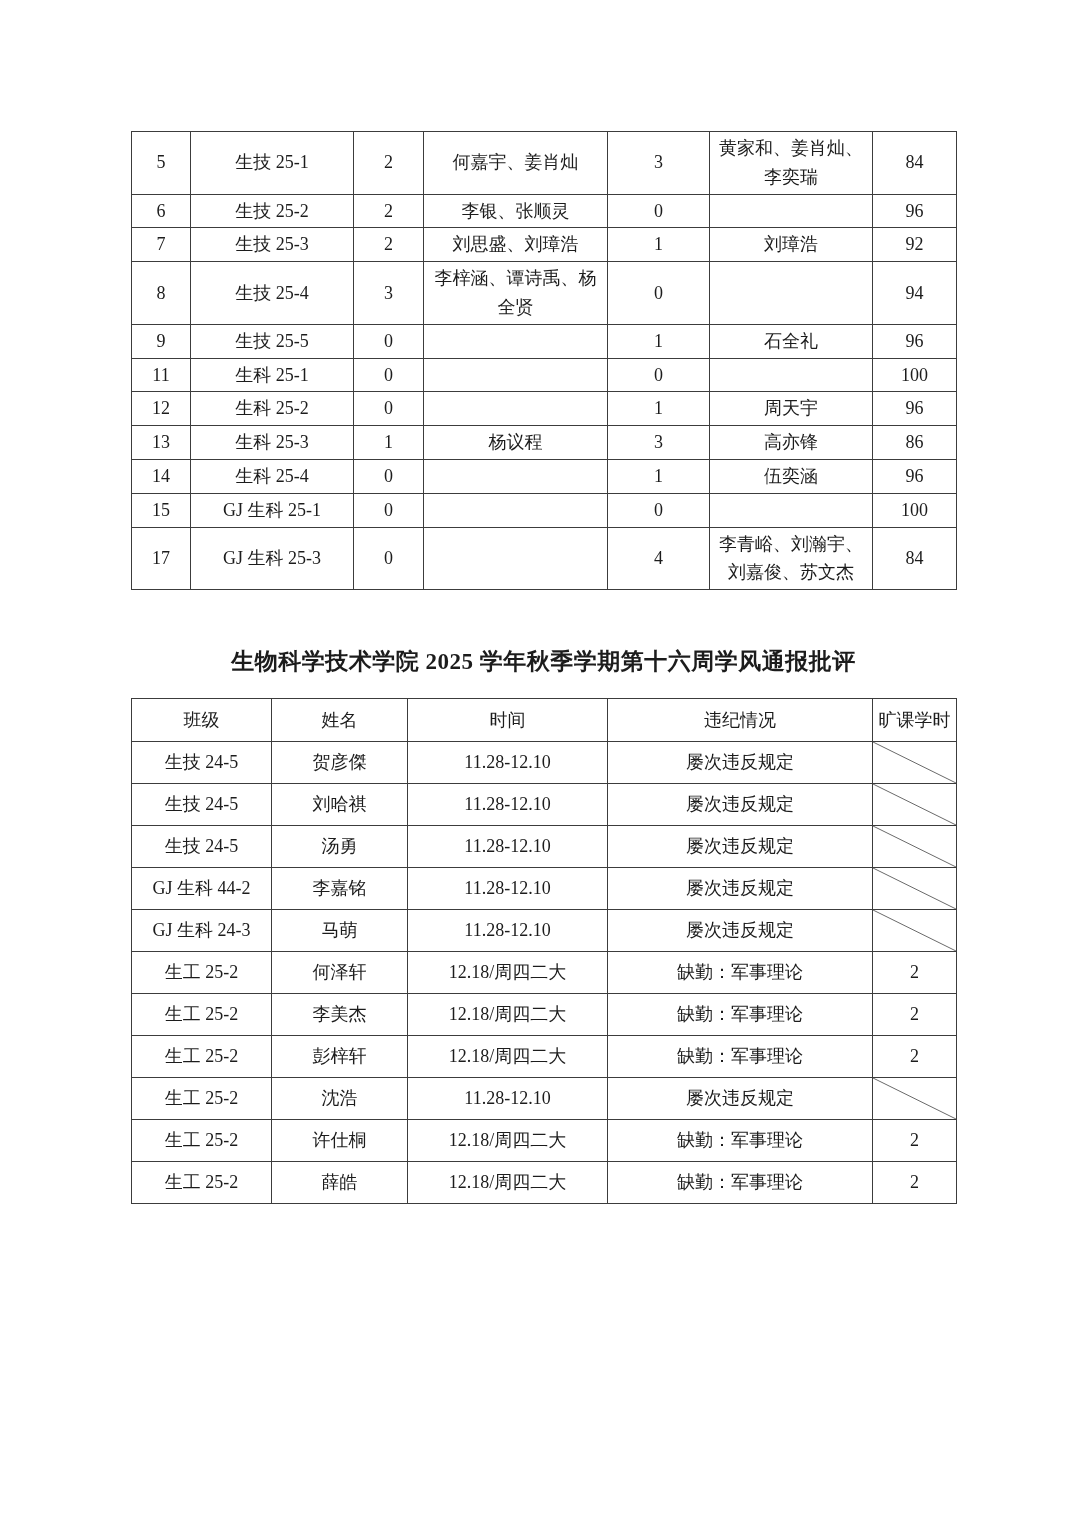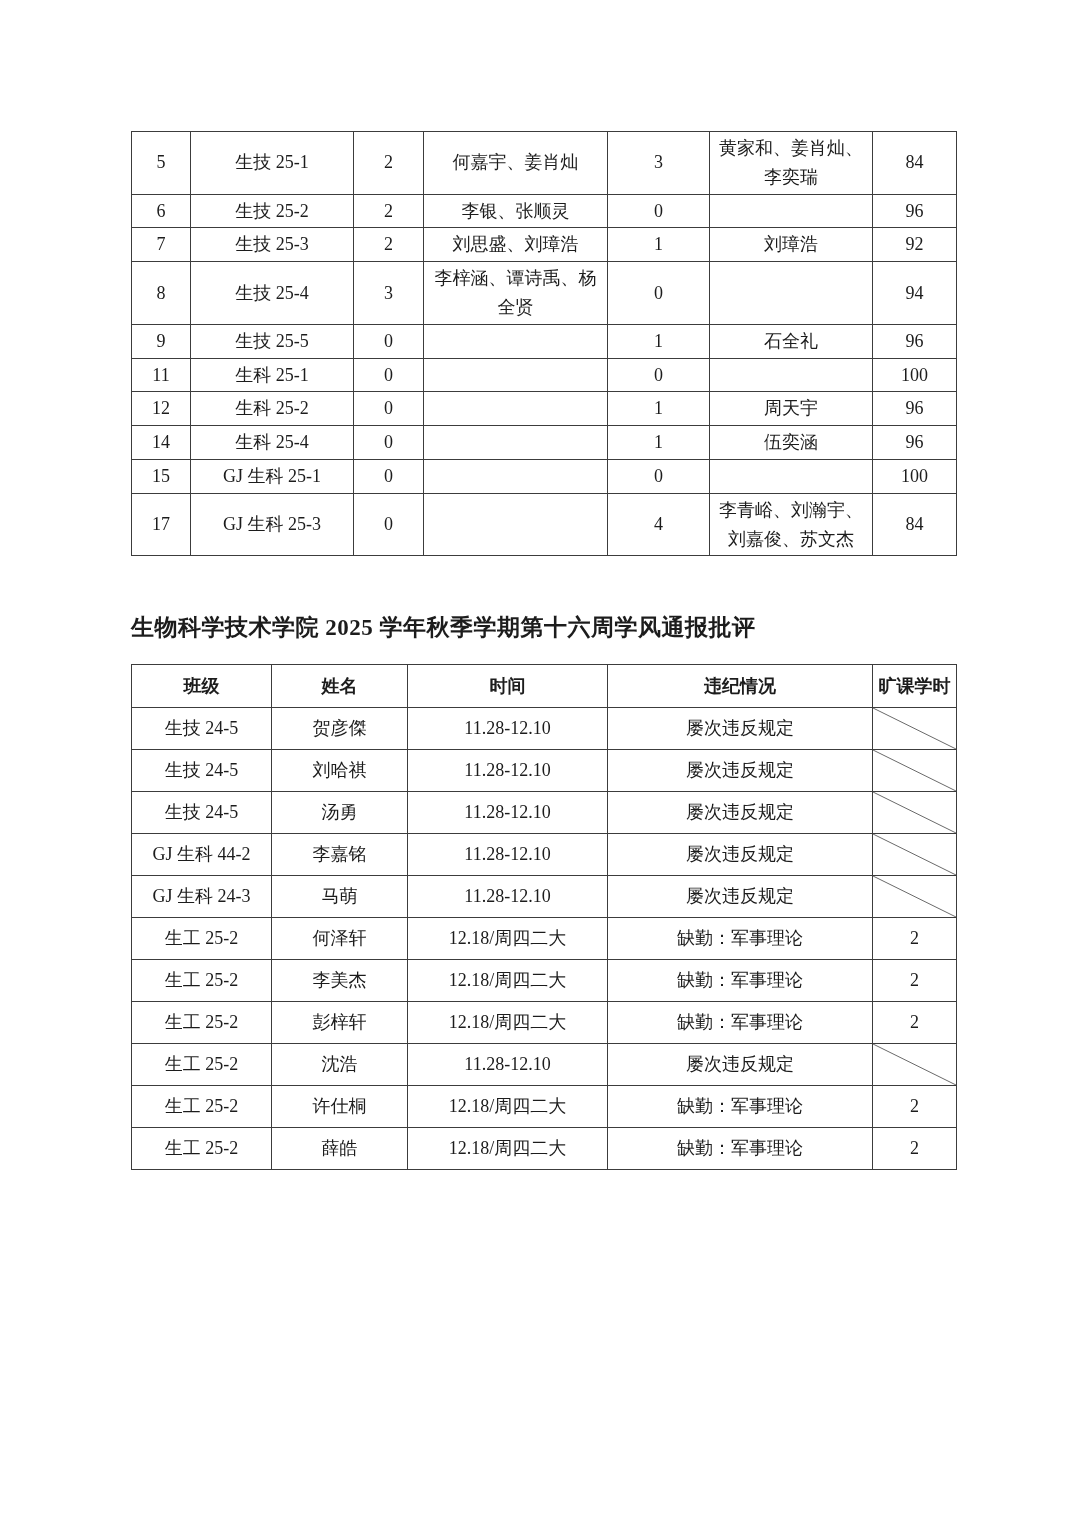--- a/index.html
+++ b/index.html
@@ -29,26 +29,27 @@
     vertical-align: middle;
     font-size: 18px;
     line-height: 1.6;
     padding: 2px 5px;
     box-sizing: border-box;
     word-break: break-all;
   }
   .t1 td { height: 30px; font-weight: normal; }
   .section-title {
     width: 825px;
+    text-align: center;
     font-size: 23px;
     font-weight: bold;
     margin: 56px 0 21px 0;
     letter-spacing: 0.5px;
   }
-  .t2 th { height: 43px; font-weight: bold; }
+  .t2 th { height: 43px; font-weight: normal; }
   .t2 td { height: 42px; }
   .hours-cell { position: relative; padding: 0; }
   .slash-line {
     display: none;
     position: absolute;
     top: 0; left: 0;
     width: 100%; height: 100%;
   }
   td.has-slash .slash-line { display: block; }
   .slash-line line {
@@ -129,20 +130,29 @@
     <td>100</td>
   </tr>
         <tr>
     <td>12</td>
     <td>生科 25-2</td>
     <td>0</td>
     <td></td>
     <td>1</td>
     <td>周天宇</td>
     <td>96</td>
+  </tr>
+        <tr>
+    <td>13</td>
+    <td>生科 25-3</td>
+    <td>1</td>
+    <td>杨议程</td>
+    <td>3</td>
+    <td>高亦锋</td>
+    <td>86</td>
   </tr>
         <tr>
     <td>14</td>
     <td>生科 25-4</td>
     <td>0</td>
     <td></td>
     <td>1</td>
     <td>伍奕涵</td>
     <td>96</td>
   </tr>

